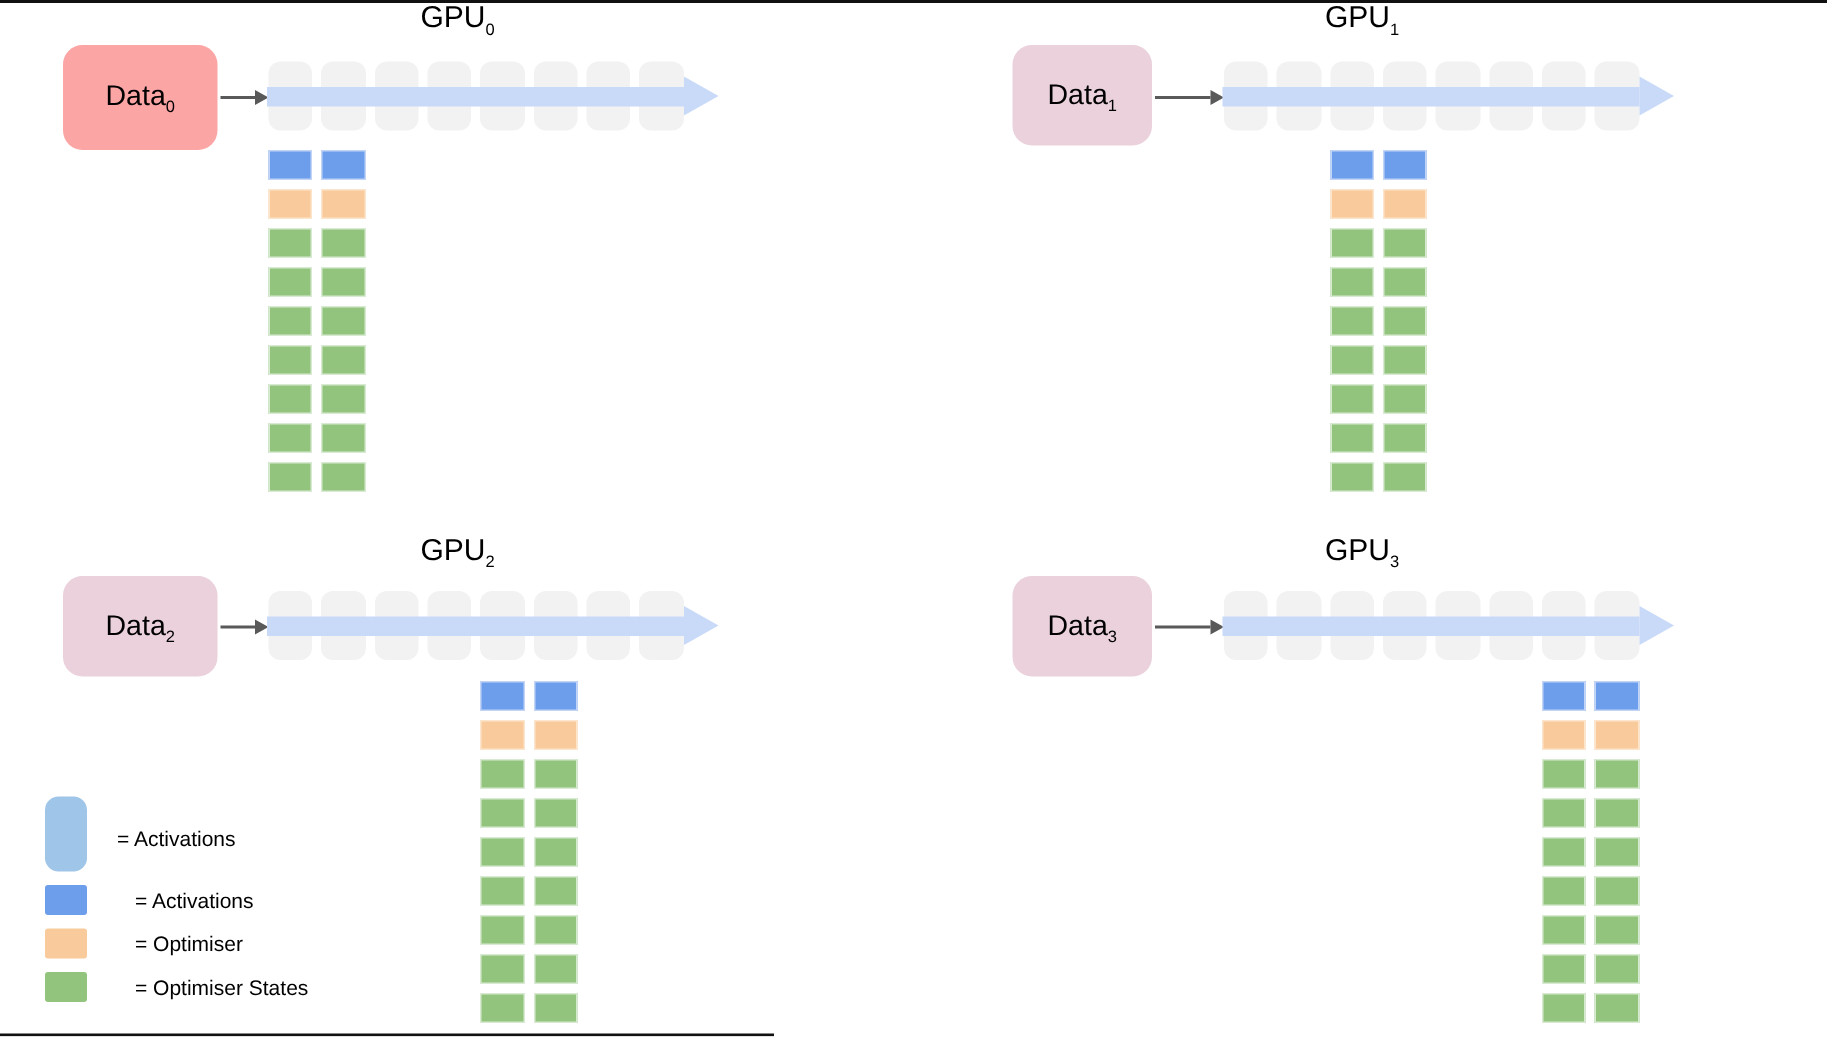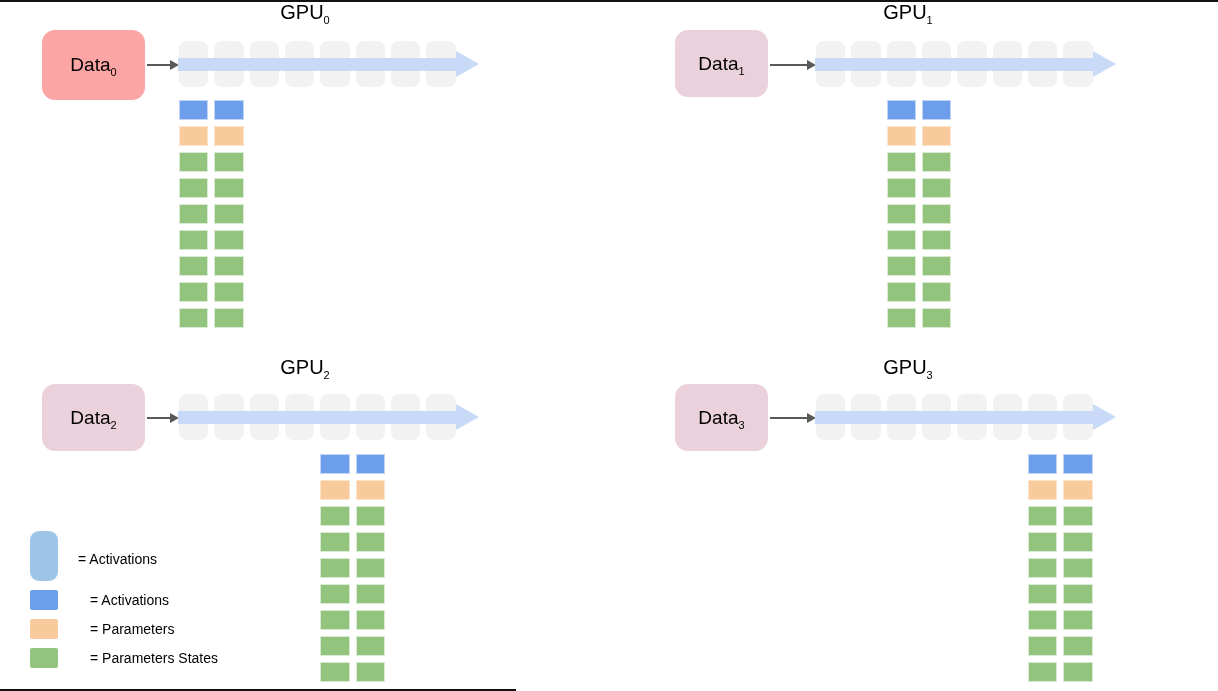--- a/index.html
+++ b/index.html
@@ -175,21 +175,21 @@
     </div>
 
   <div class="legend">
     <div class="legend-swatch tall" style="left: 30px; top: 531px; background: rgb(159, 197, 232);"></div>
     <div class="legend-label" style="left:78px;top:551px;">= Activations</div>
 
     <div class="legend-swatch" style="left: 30px; top: 590px; background: rgb(109, 158, 235);"></div>
     <div class="legend-label" style="left:90px;top:592px;">= Activations</div>
 
     <div class="legend-swatch" style="left: 30px; top: 619px; background: rgb(249, 203, 156);"></div>
-    <div class="legend-label" style="left:90px;top:621px;">= Parameters</div>
+    <div class="legend-label" style="left:90px;top:621px;">= Optimiser</div>
 
     <div class="legend-swatch" style="left: 30px; top: 648px; background: rgb(147, 196, 125);"></div>
-    <div class="legend-label" style="left:90px;top:650px;">= Parameters States</div>
+    <div class="legend-label" style="left:90px;top:650px;">= Optimiser States</div>
   </div>
 
   <div class="hline top"></div>
   <div class="hline bottomleft"></div>
 </div>
 
 </body></html>

